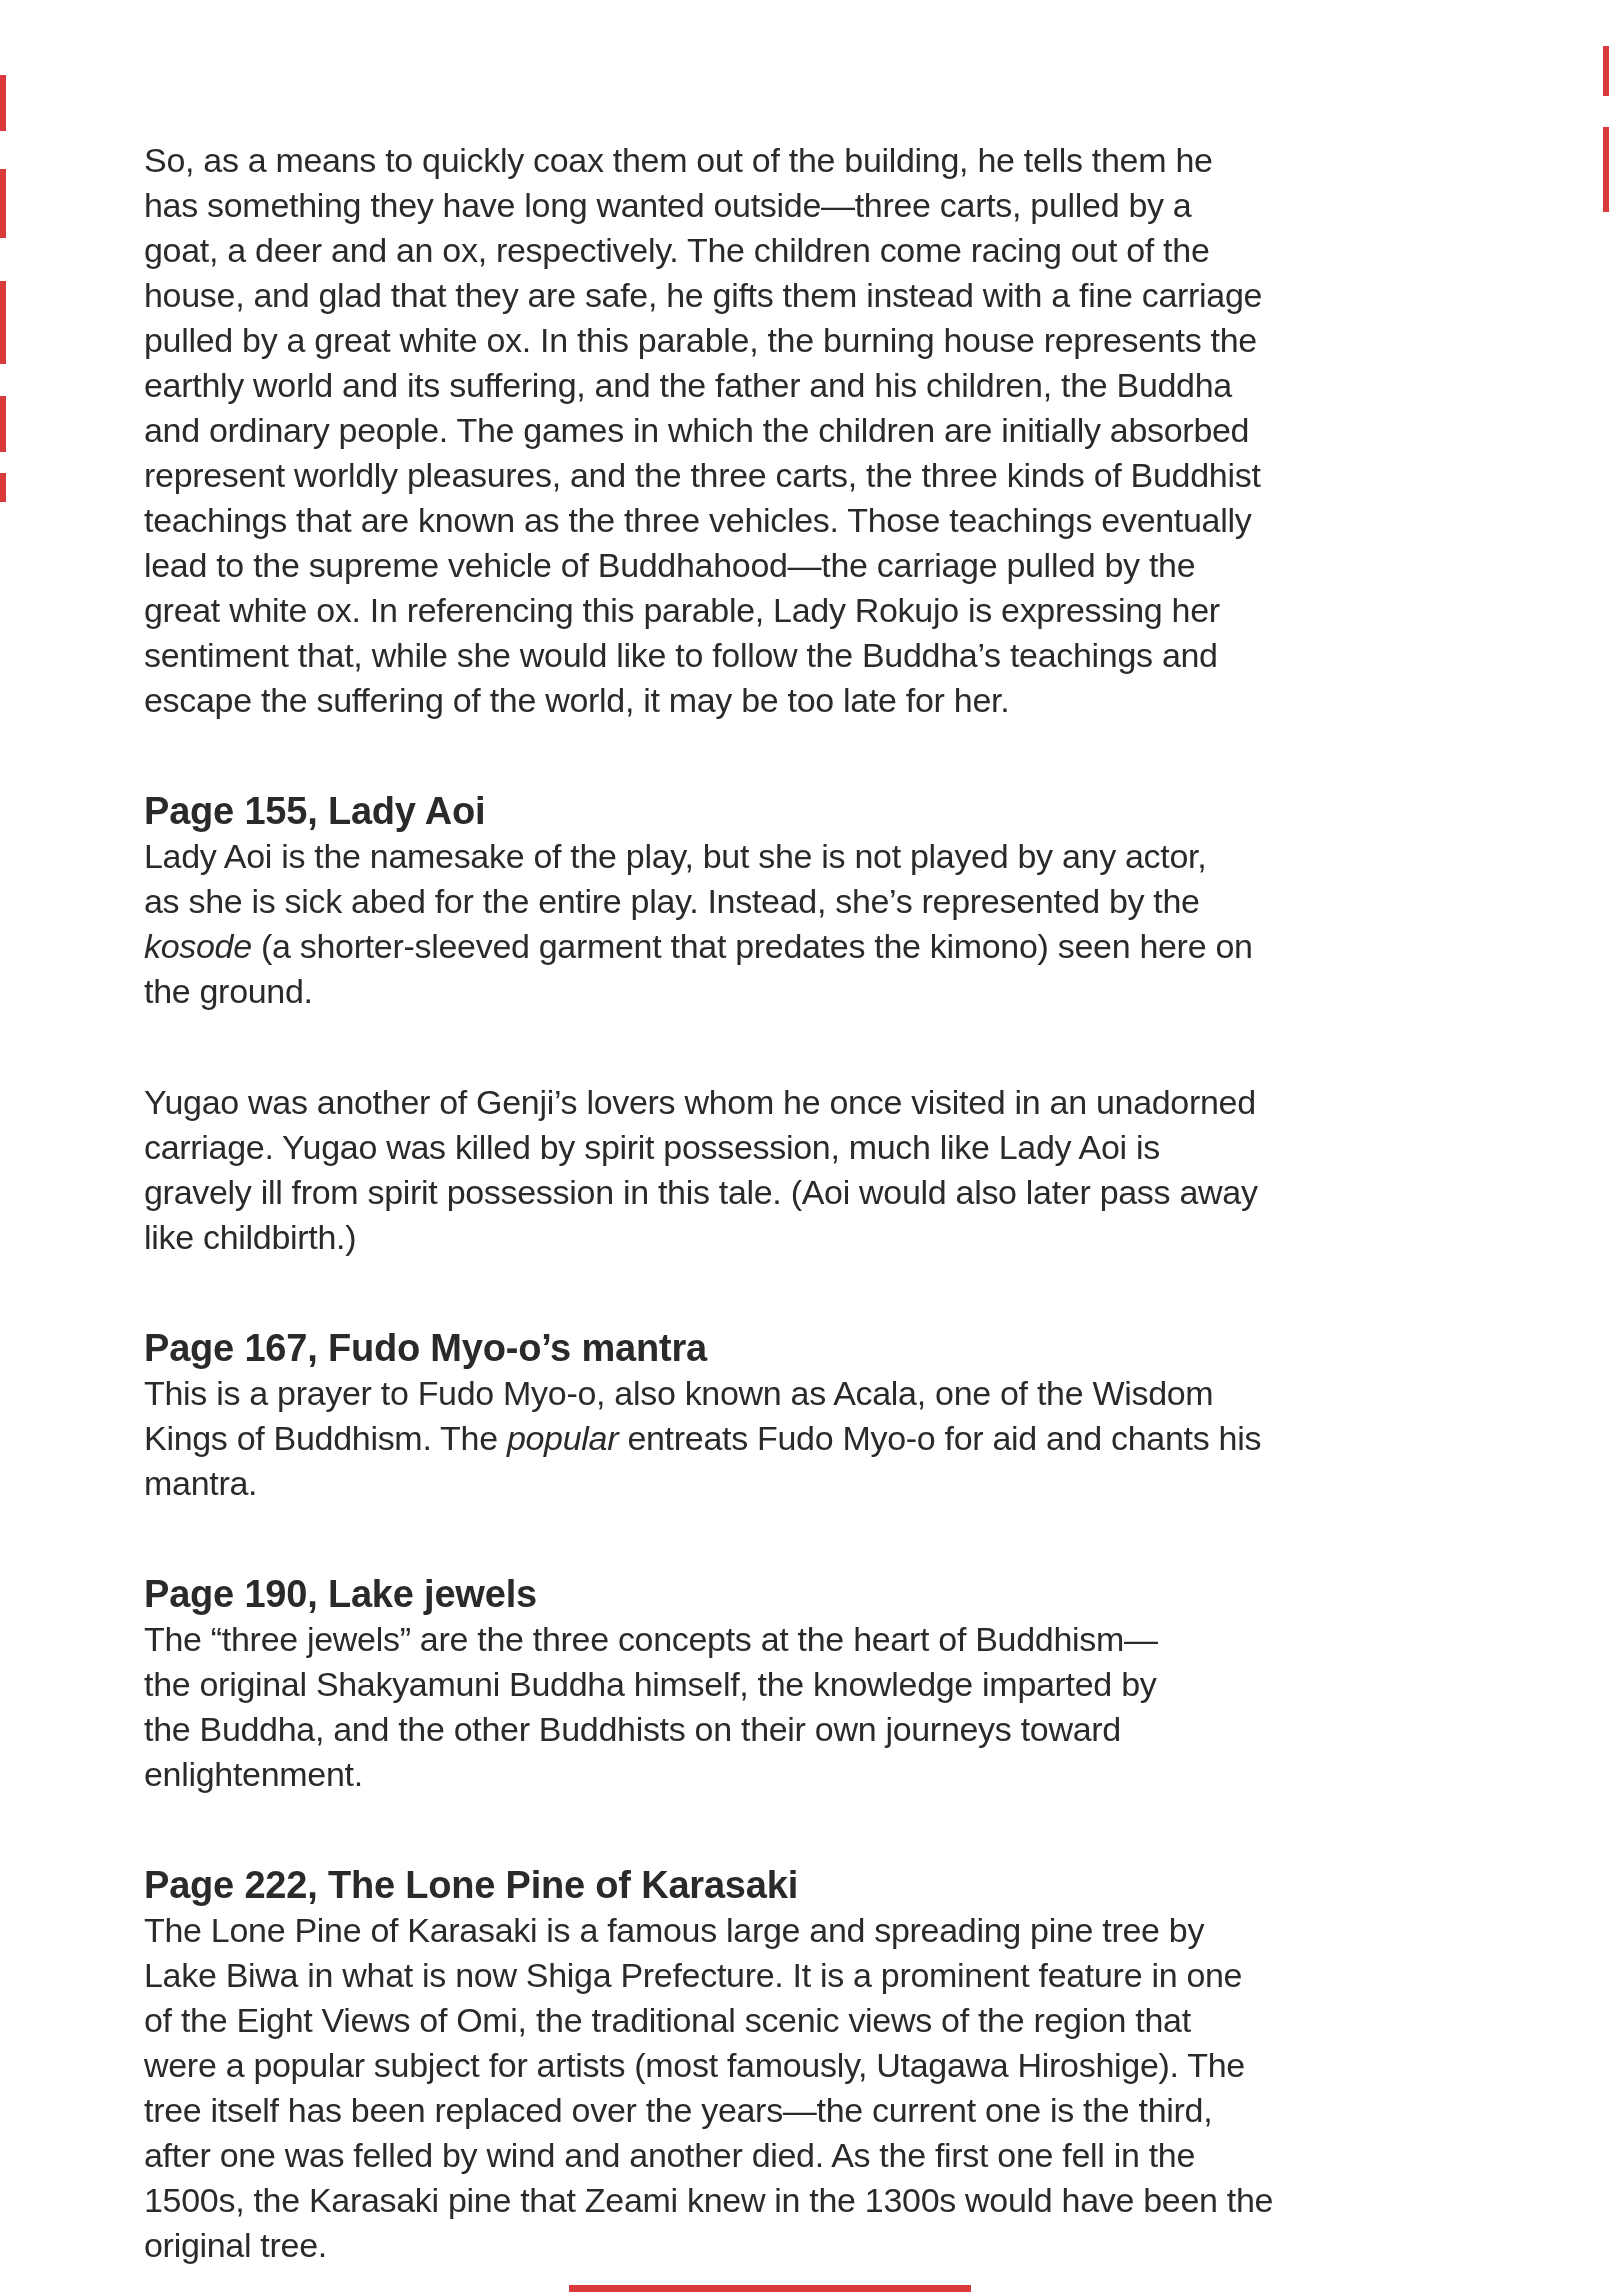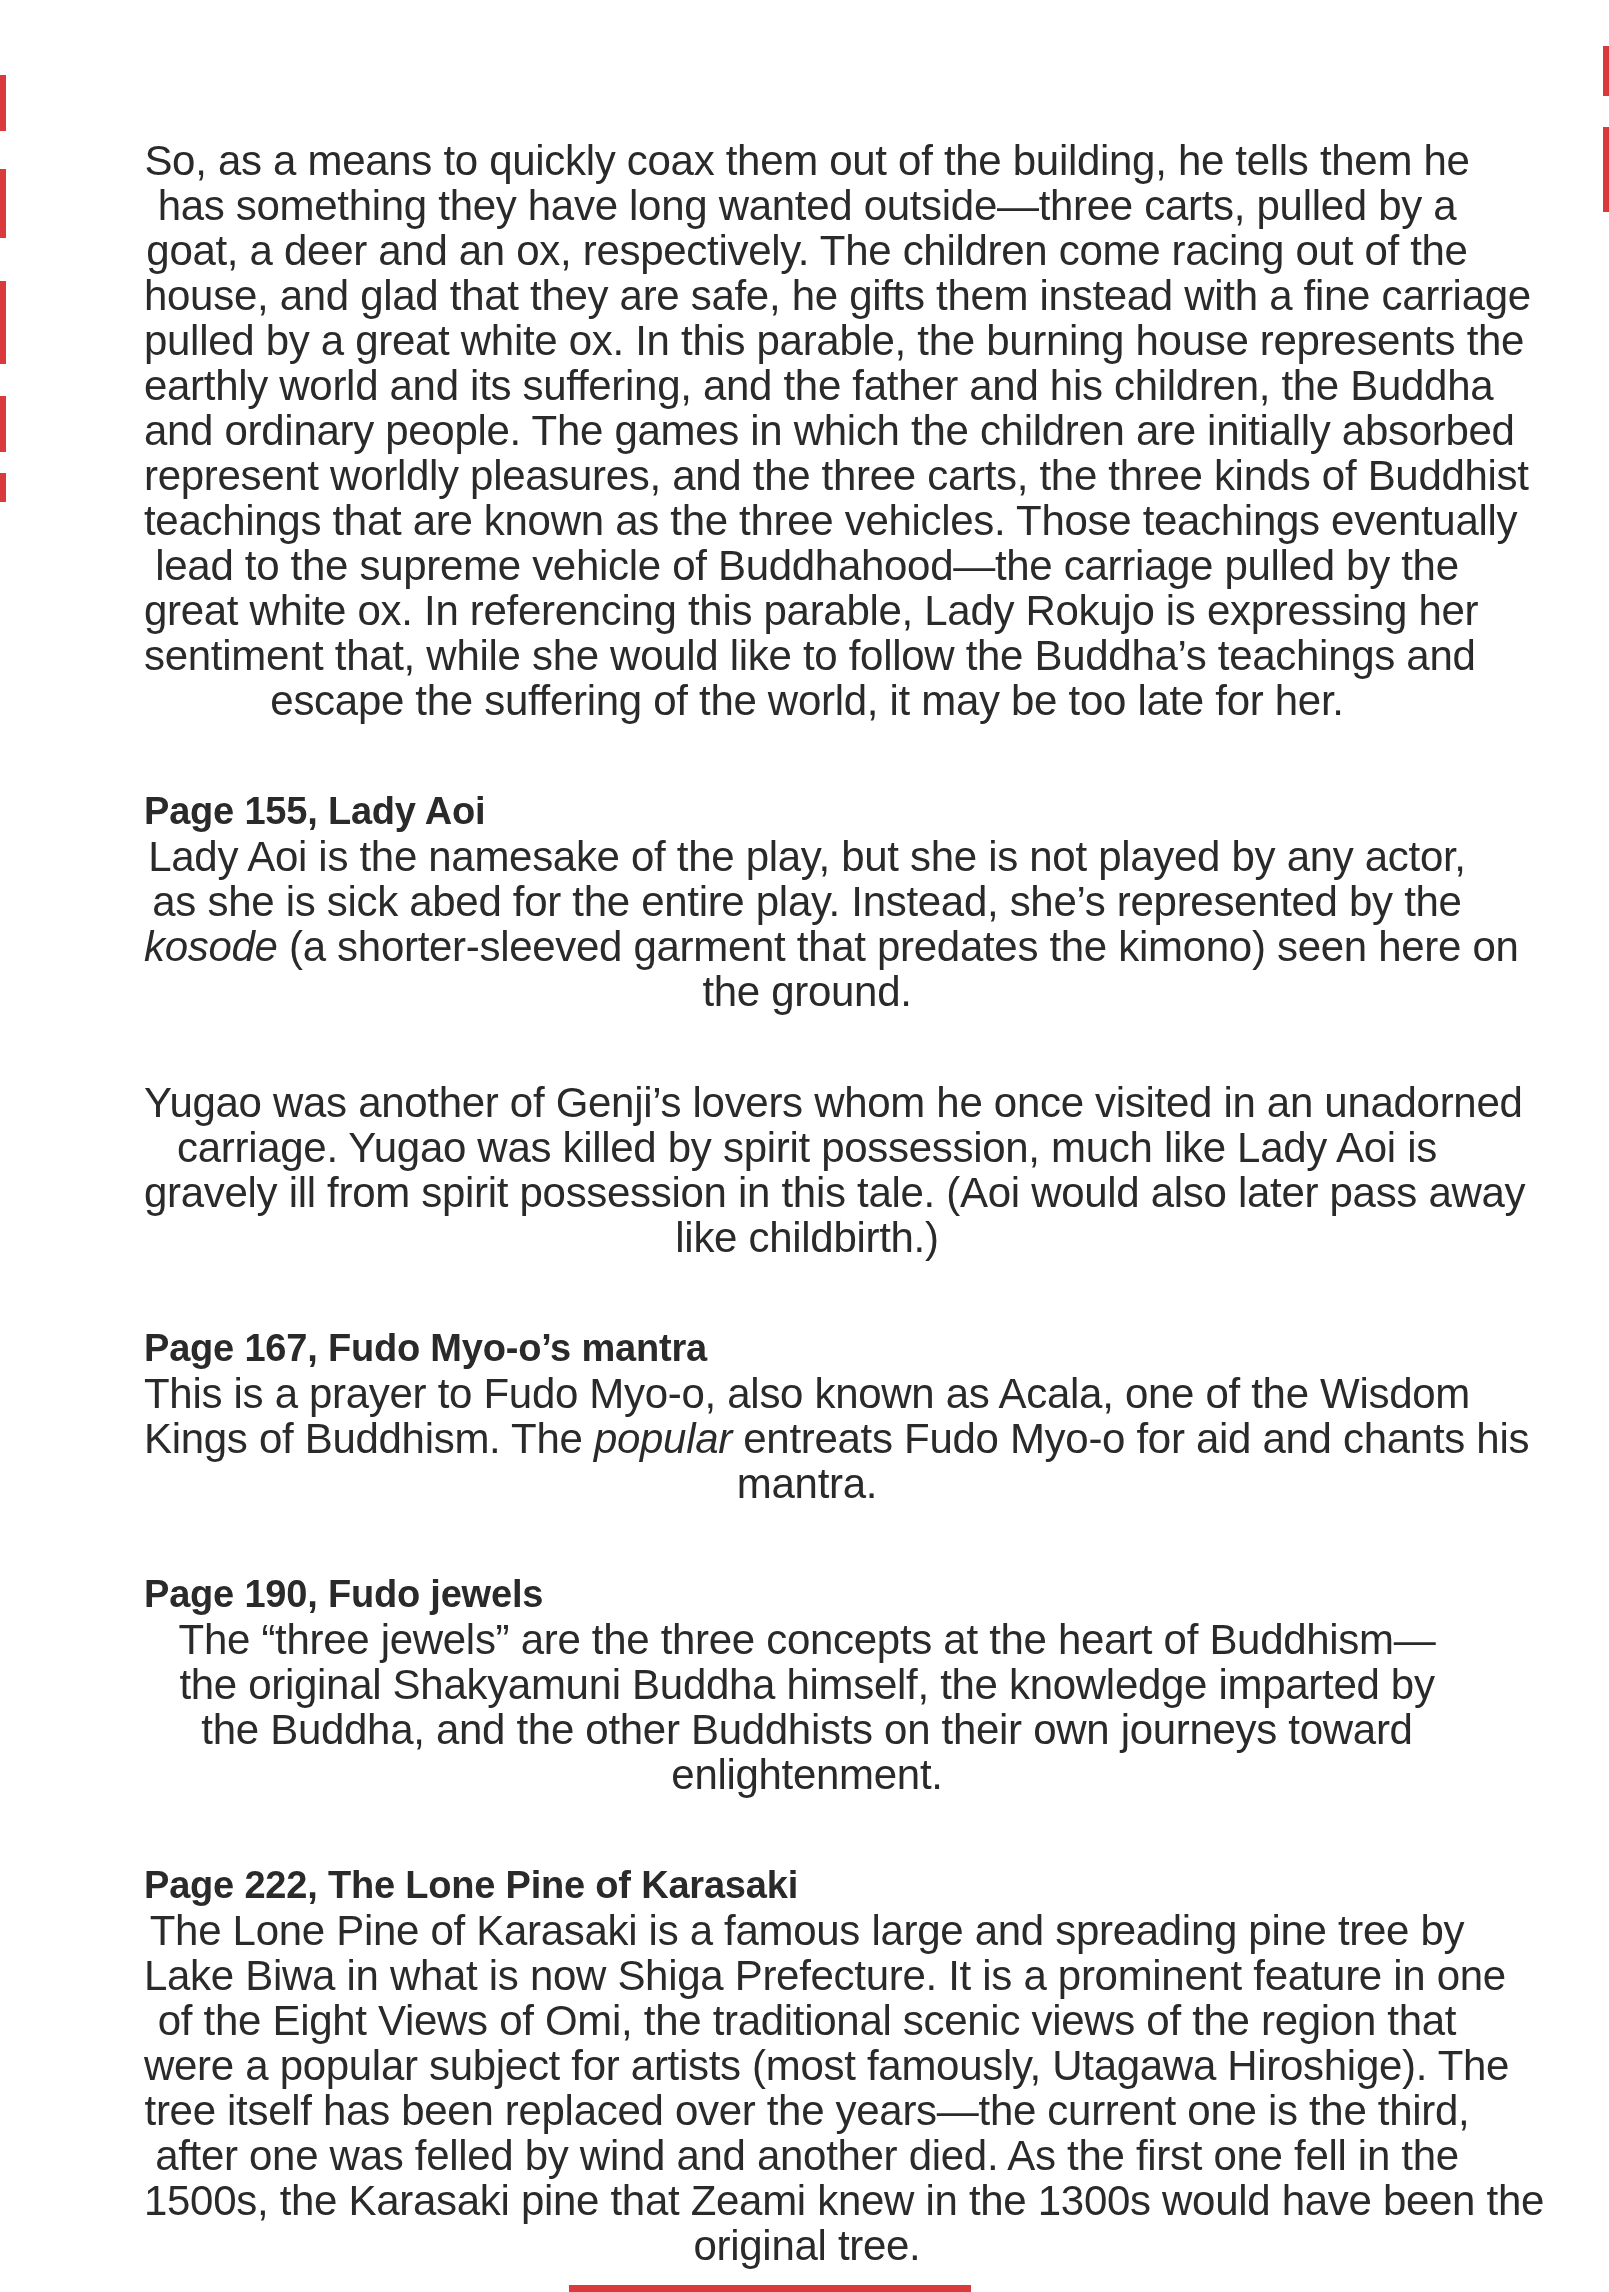--- a/index.html
+++ b/index.html
@@ -26,26 +26,25 @@
     width: 1326px;
     color: #2a2a2a;
   }
   .paragraph {
     margin: 0;
   }
   .section {
     margin-top: 66px;
   }
   .body-line {
-    font-size: 42px;
+    font-size: 34px;
     line-height: 45px;
     letter-spacing: -0.3px;
     white-space: nowrap;
     font-weight: 400;
-    text-align: center;
   }
   .heading-line {
     font-size: 38px;
     line-height: 45px;
     letter-spacing: -0.2px;
     white-space: nowrap;
     font-weight: 700;
   }
   .italic {
     font-style: italic;
@@ -92,21 +91,21 @@
           <div class="body-line">gravely ill from spirit possession in this tale. (Aoi would also later pass away</div>
           <div class="body-line">like childbirth.)</div>
         </div>
         <div class="section">
           <div class="heading-line">Page 167, Fudo Myo-o’s mantra</div>
           <div class="body-line">This is a prayer to Fudo Myo-o, also known as Acala, one of the Wisdom</div>
           <div class="body-line"><span>Kings of Buddhism. The </span><span class="italic">popular</span><span> entreats Fudo Myo-o for aid and chants his</span></div>
           <div class="body-line">mantra.</div>
         </div>
         <div class="section">
-          <div class="heading-line">Page 190, Fudo jewels</div>
+          <div class="heading-line">Page 190, Lake jewels</div>
           <div class="body-line">The “three jewels” are the three concepts at the heart of Buddhism—</div>
           <div class="body-line">the original Shakyamuni Buddha himself, the knowledge imparted by</div>
           <div class="body-line">the Buddha, and the other Buddhists on their own journeys toward</div>
           <div class="body-line">enlightenment.</div>
         </div>
         <div class="section">
           <div class="heading-line">Page 222, The Lone Pine of Karasaki</div>
           <div class="body-line">The Lone Pine of Karasaki is a famous large and spreading pine tree by</div>
           <div class="body-line">Lake Biwa in what is now Shiga Prefecture. It is a prominent feature in one</div>
           <div class="body-line">of the Eight Views of Omi, the traditional scenic views of the region that</div>

